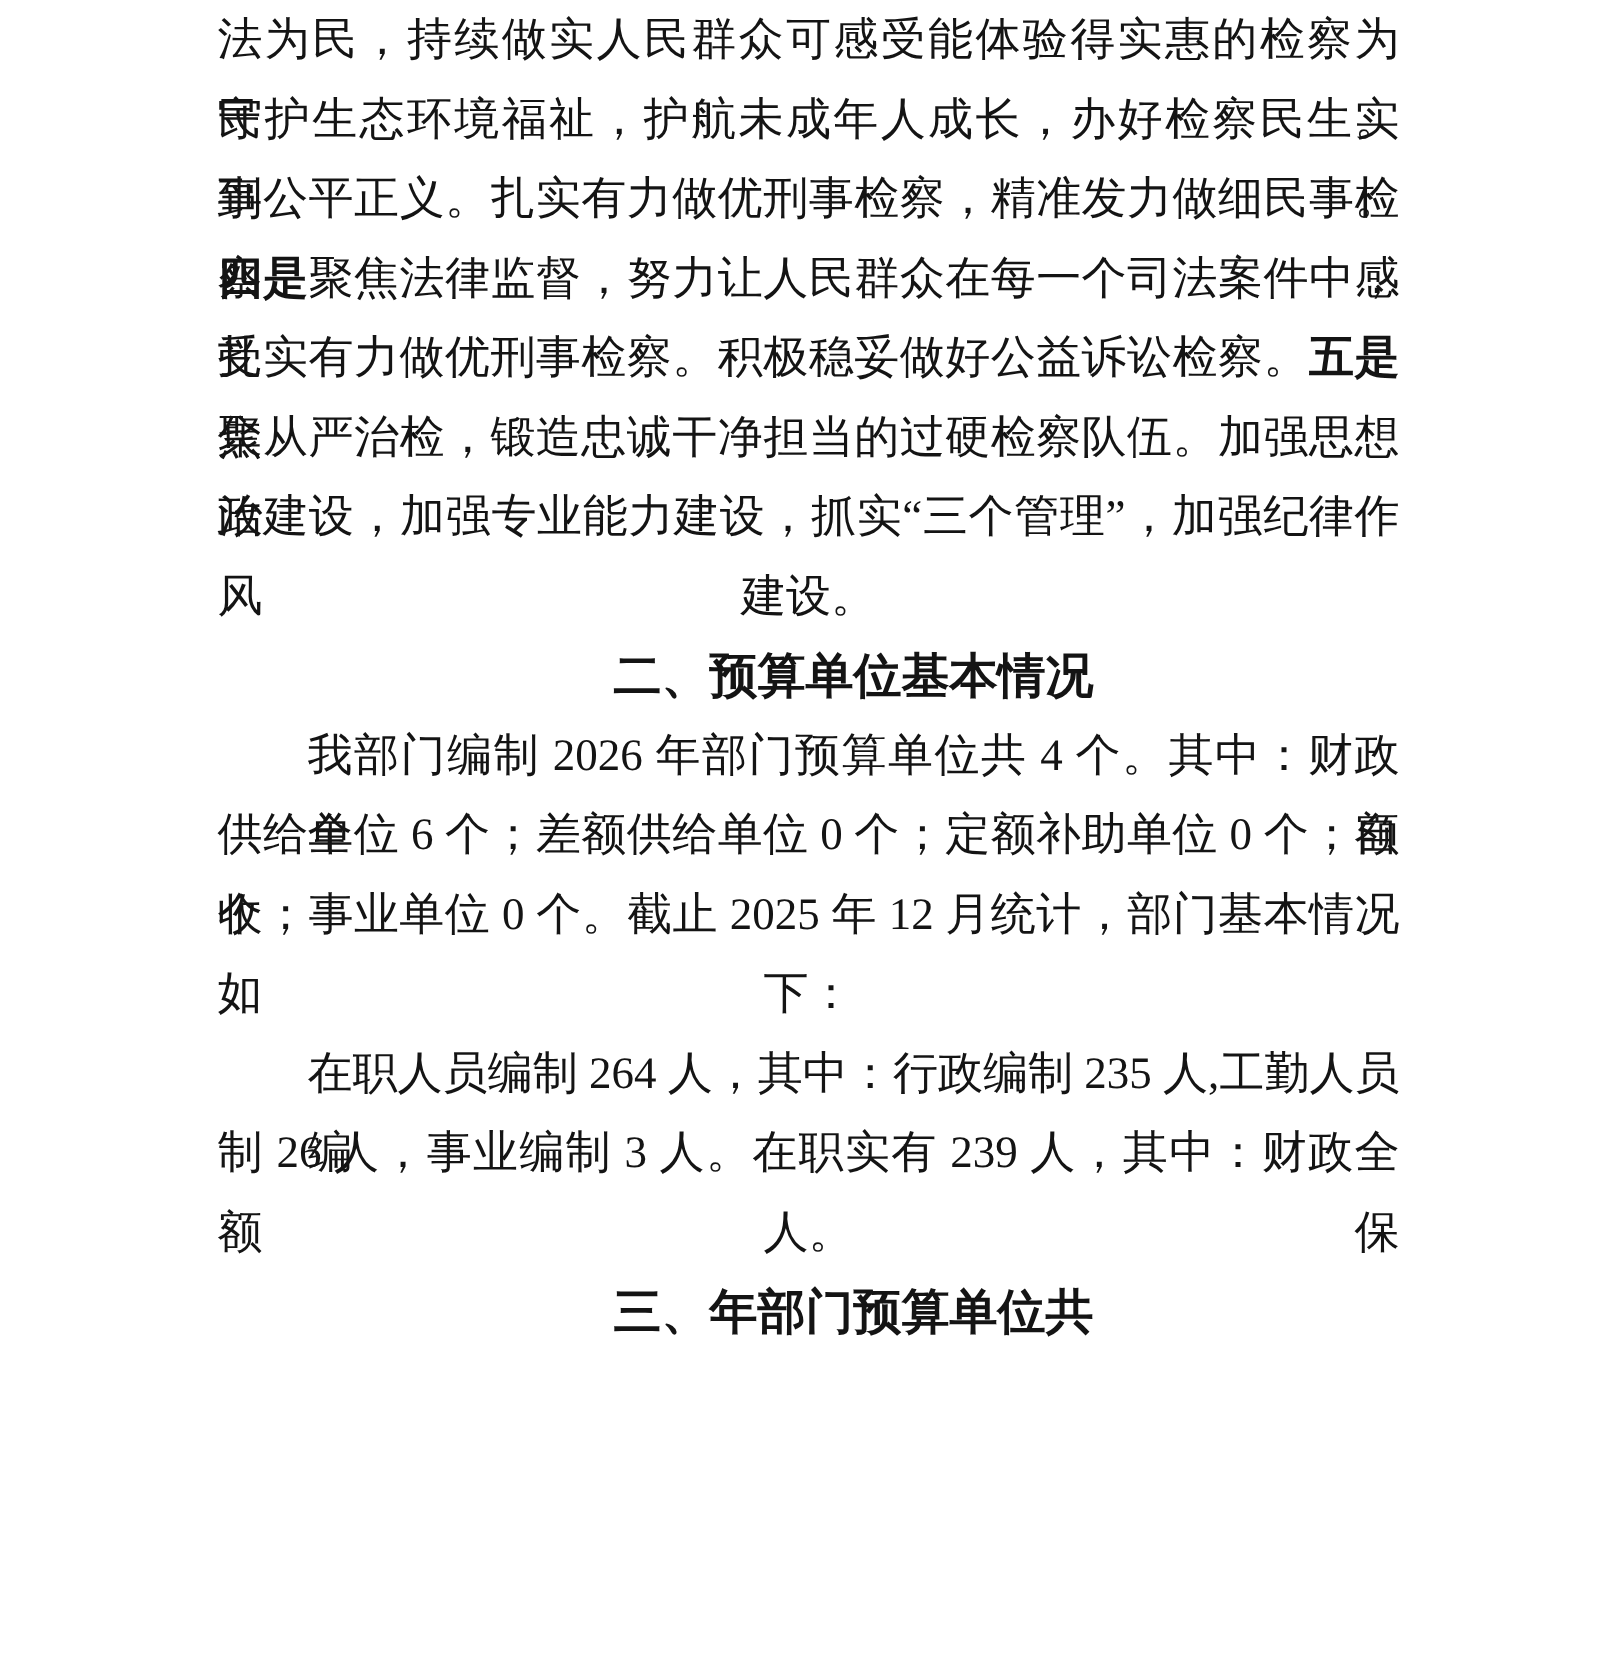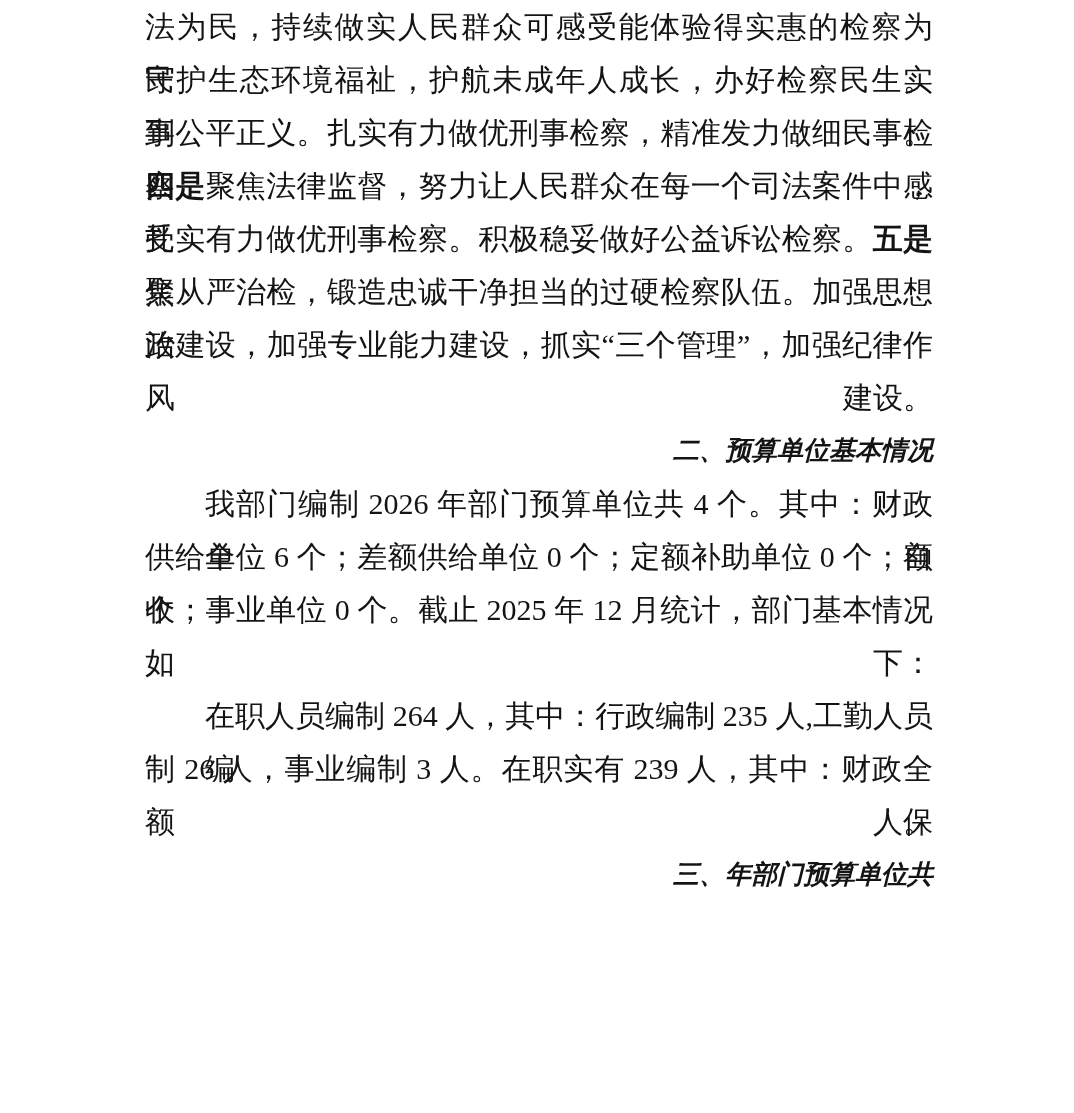--- a/index.html
+++ b/index.html
@@ -29,30 +29,29 @@
     white-space: nowrap;
     letter-spacing: 0;
   }
   .line.justify {
     white-space: normal;
     text-align: justify;
     text-align-last: justify;
     text-justify: inter-character;
   }
   .line.left {
-    text-align: right;
+    text-align: center;
   }
   .line.indent {
     padding-left: 60px;
   }
   .line.heading {
     font-family: "Liberation Sans", "DejaVu Sans", sans-serif;
     font-weight: 700;
-    font-size: 26px;
-    font-style: italic;
+    font-size: 32px;
   }
   .seg-bold {
     font-weight: 700;
   }
 </style>
 </head>
 <body>
 
 <div class="page">
   <div class="textblock" id="textblock">

